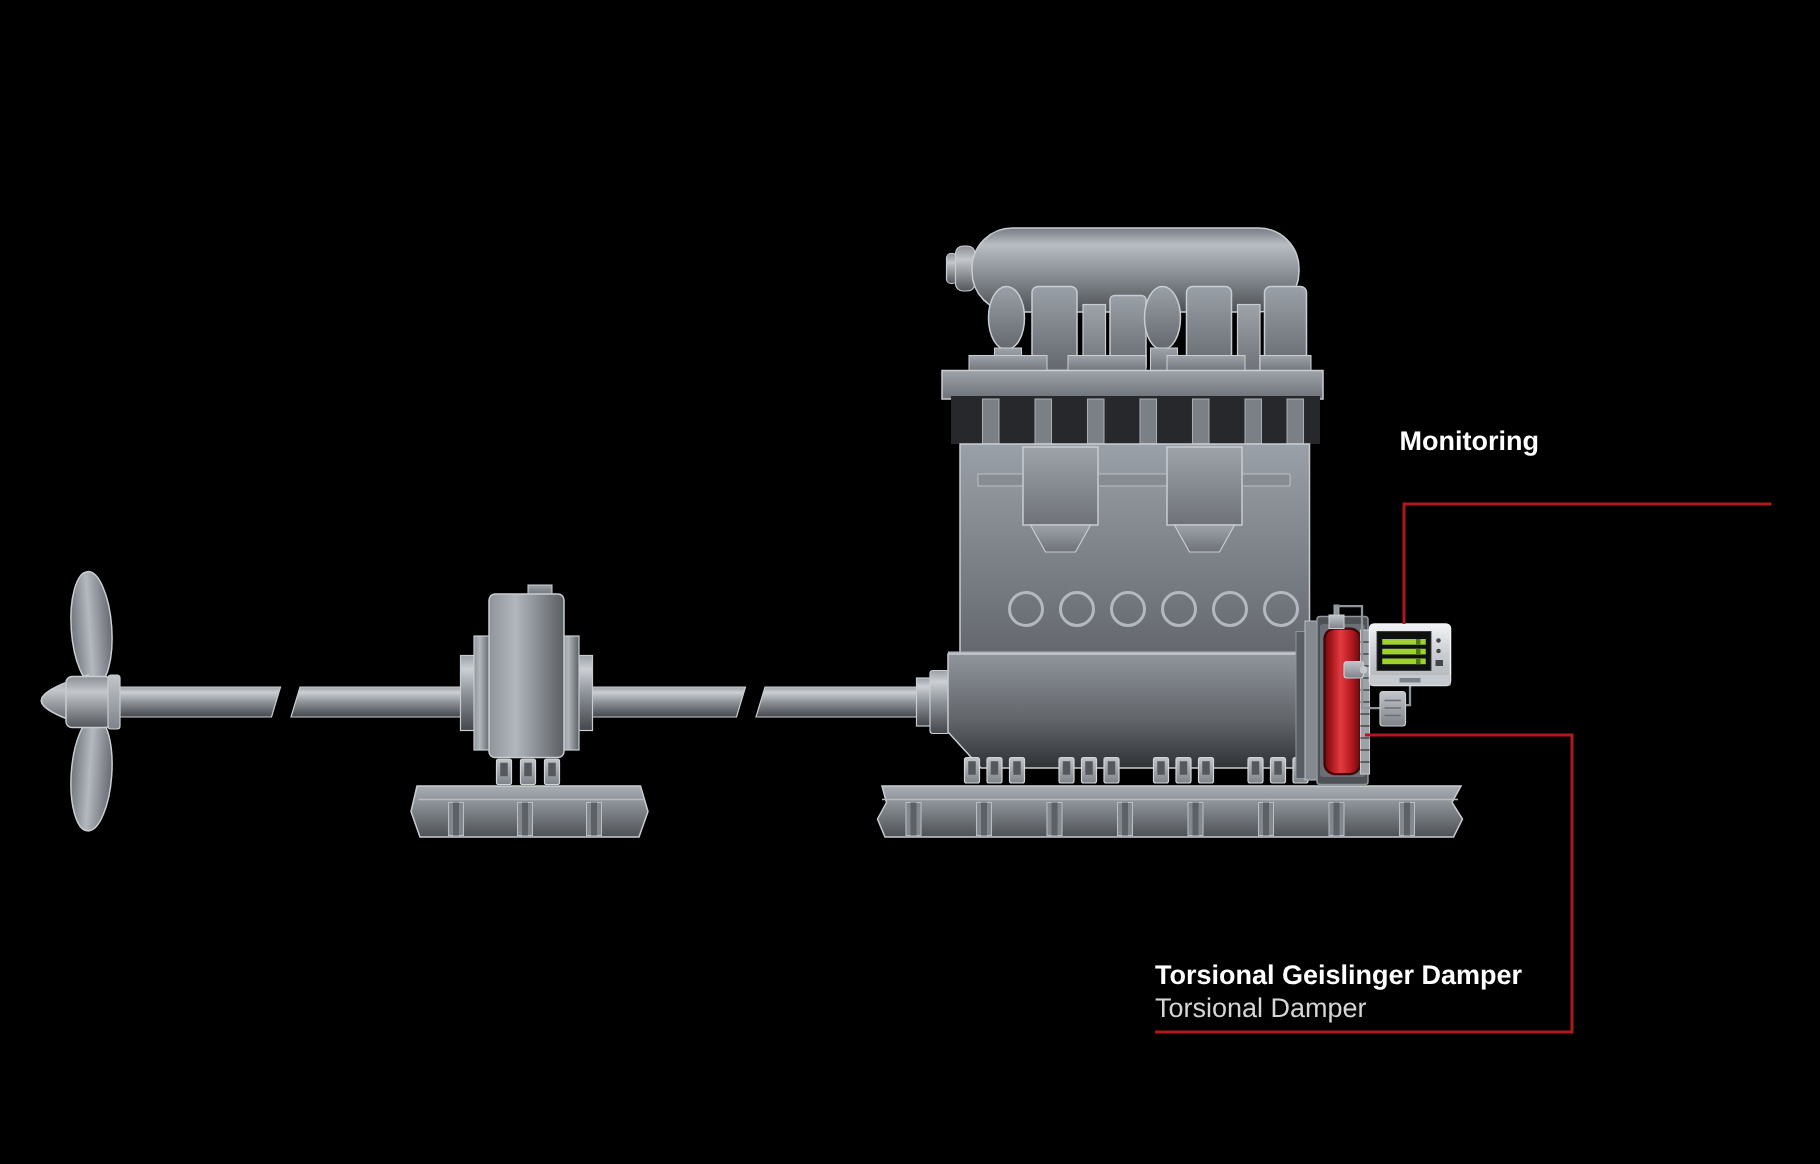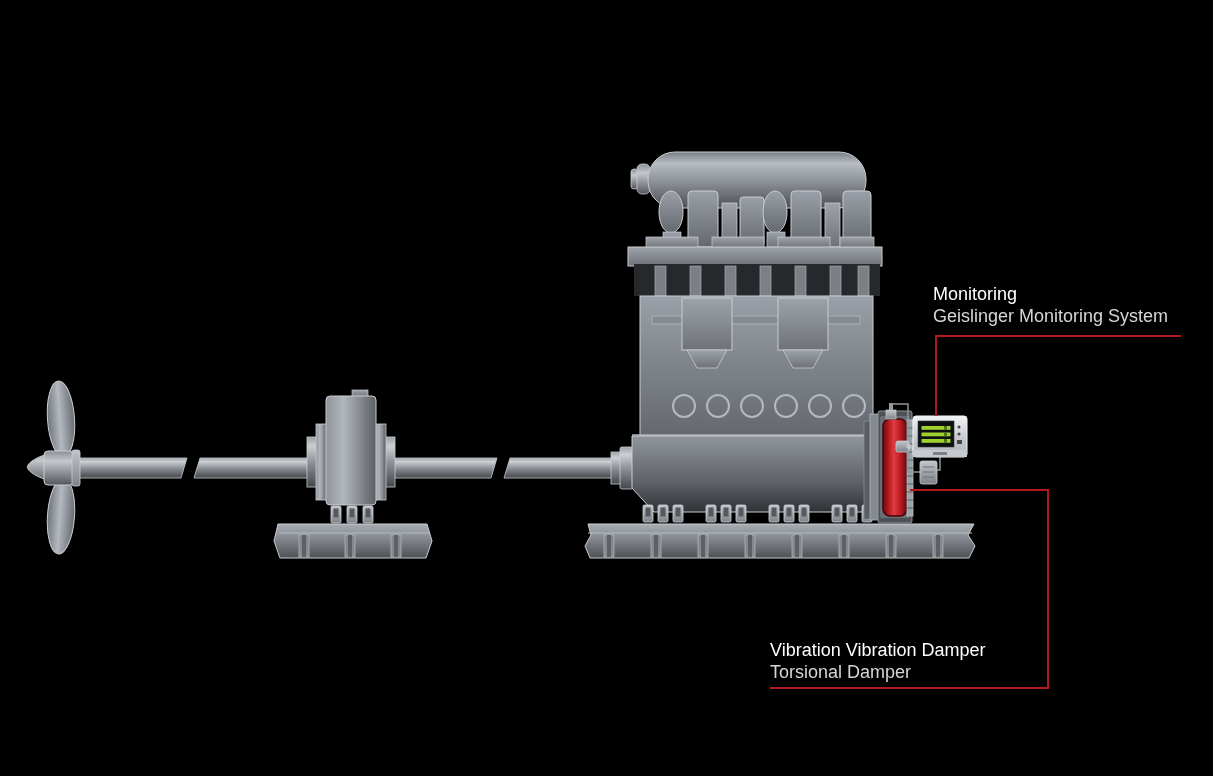--- a/index.html
+++ b/index.html
@@ -12,21 +12,21 @@
     font-family: "Liberation Sans", sans-serif;
   }
   #scene { position: absolute; inset: 0; }
   .label {
     position: absolute;
     font-size: 18px;
     line-height: 22px;
     color: #d6d6d8;
     white-space: nowrap;
   }
-  .label-title { font-weight: normal; color: #ffffff; }
+  .label-title { font-weight: bold; color: #ffffff; }
 </style>
 </head>
 <body>
 
 <div id="stage">
 
   <svg id="scene" width="1213" height="776" viewBox="0 0 1213 776">
     <defs>
       <linearGradient id="gradShaft" x1="0" y1="0" x2="0" y2="1">
         <stop offset="0" stop-color="#9ba0a6"></stop>
@@ -269,21 +269,20 @@
     </g>
 
     <g fill="none" stroke-width="2">
       <path d="M1181 336 H936 V416" stroke="#b1181d"></path>
       <path d="M770 688 H1048 V490 H910" stroke="#b1181d"></path>
     </g>
   </svg>
 
   <div class="label" style="left:933px; top:283px;">
     <div class="label-title">Monitoring</div>
-    <div class="label-sub">Geislinger Monitoring System</div>
   </div>
 
   <div class="label" style="left:770px; top:639px;">
-    <div class="label-title">Vibration Vibration Damper</div>
+    <div class="label-title">Torsional Geislinger Damper</div>
     <div class="label-sub">Torsional Damper</div>
   </div>
 
 </div>
 
 </body></html>

